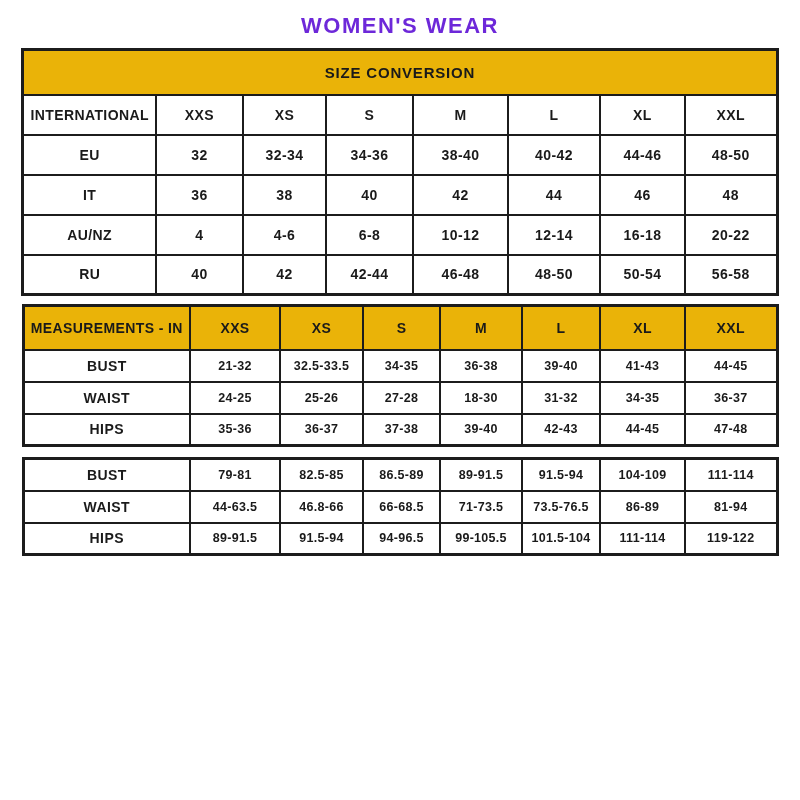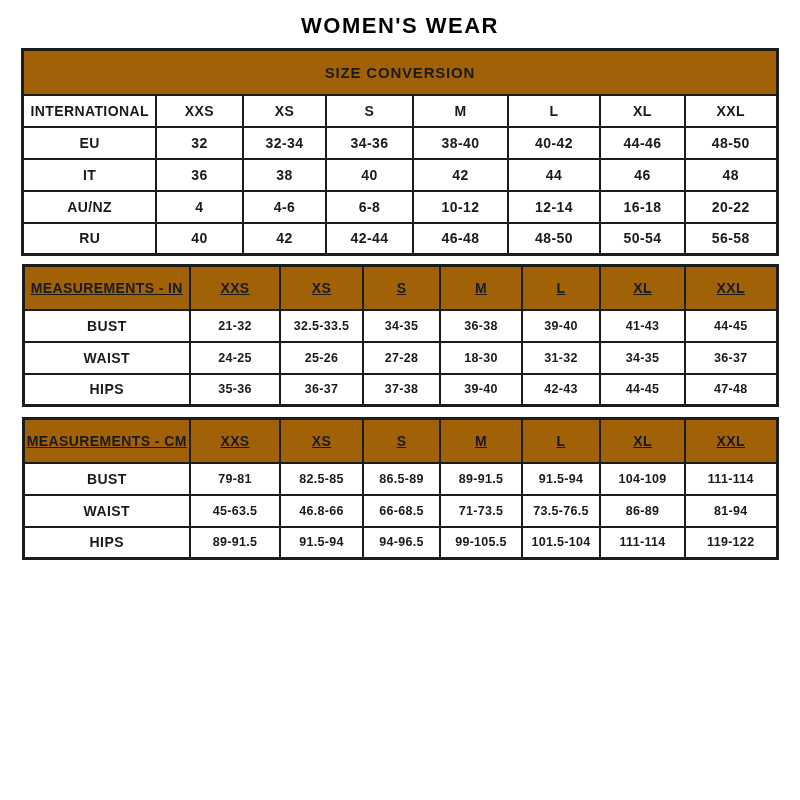--- a/index.html
+++ b/index.html
@@ -13,46 +13,46 @@
     overflow: hidden;
     font-family: "Liberation Sans", sans-serif;
     color: #1a1a1a;
   }
   .page-title {
     text-align: center;
     font-size: 22px;
     font-weight: bold;
     letter-spacing: 1.5px;
     padding: 13px 0 9px 0;
-    color: #000000;
+    color: #6d28d9;
   }
   table.tbl {
     border-collapse: collapse;
     table-layout: fixed;
     margin: 0 auto;
     width: 754px;
     border: 3px solid #1c1c1c;
   }
   table.tbl td {
     border: 2px solid #1c1c1c;
     text-align: center;
     vertical-align: middle;
     padding: 0;
     font-weight: bold;
     font-size: 14px;
     letter-spacing: 0.4px;
     overflow: hidden;
     white-space: nowrap;
   }
-  .gray { background: #a16207; }
-  .t1 tr { height: 32px; }
+  .gray { background: #eab308; }
+  .t1 tr { height: 40px; }
   .t1 tr.span-hdr-row { height: 45px; }
   .t1 .span-hdr { font-size: 15px; letter-spacing: 0.8px; }
   .t2 tr, .t3 tr { height: 32px; }
-  .t2 tr.hdr, .t3 tr.hdr { height: 44px; text-decoration: underline; }
+  .t2 tr.hdr, .t3 tr.hdr { height: 44px; }
   .t2 td.val, .t3 td.val { font-size: 12.5px; letter-spacing: 0.3px; }
   .gap8  { height: 8px; }
   .gap10 { height: 10px; }
 </style>
 </head>
 <body>
 
 <div class="page-title">WOMEN'S WEAR</div>
 
 <table class="tbl t1">
@@ -187,43 +187,33 @@
     <col style="width:167px">
       <col style="width:90px">
       <col style="width:83px">
       <col style="width:77px">
     <col style="width:82px">
       <col style="width:78px">
       <col style="width:85px">
       <col style="width:92px">
   </colgroup>
   <tbody>
-      <tr class="hdr">
-    <td class="gray">MEASUREMENTS - CM</td>
-    <td class="gray">XXS</td>
-    <td class="gray">XS</td>
-    <td class="gray">S</td>
-    <td class="gray">M</td>
-    <td class="gray">L</td>
-    <td class="gray">XL</td>
-    <td class="gray">XXL</td>
-  </tr>
   <tr>
     <td>BUST</td>
     <td class="val">79-81</td>
     <td class="val">82.5-85</td>
     <td class="val">86.5-89</td>
     <td class="val">89-91.5</td>
     <td class="val">91.5-94</td>
     <td class="val">104-109</td>
     <td class="val">111-114</td>
   </tr>
   <tr>
     <td>WAIST</td>
-    <td class="val">45-63.5</td>
+    <td class="val">44-63.5</td>
     <td class="val">46.8-66</td>
     <td class="val">66-68.5</td>
     <td class="val">71-73.5</td>
     <td class="val">73.5-76.5</td>
     <td class="val">86-89</td>
     <td class="val">81-94</td>
   </tr>
   <tr>
     <td>HIPS</td>
     <td class="val">89-91.5</td>

